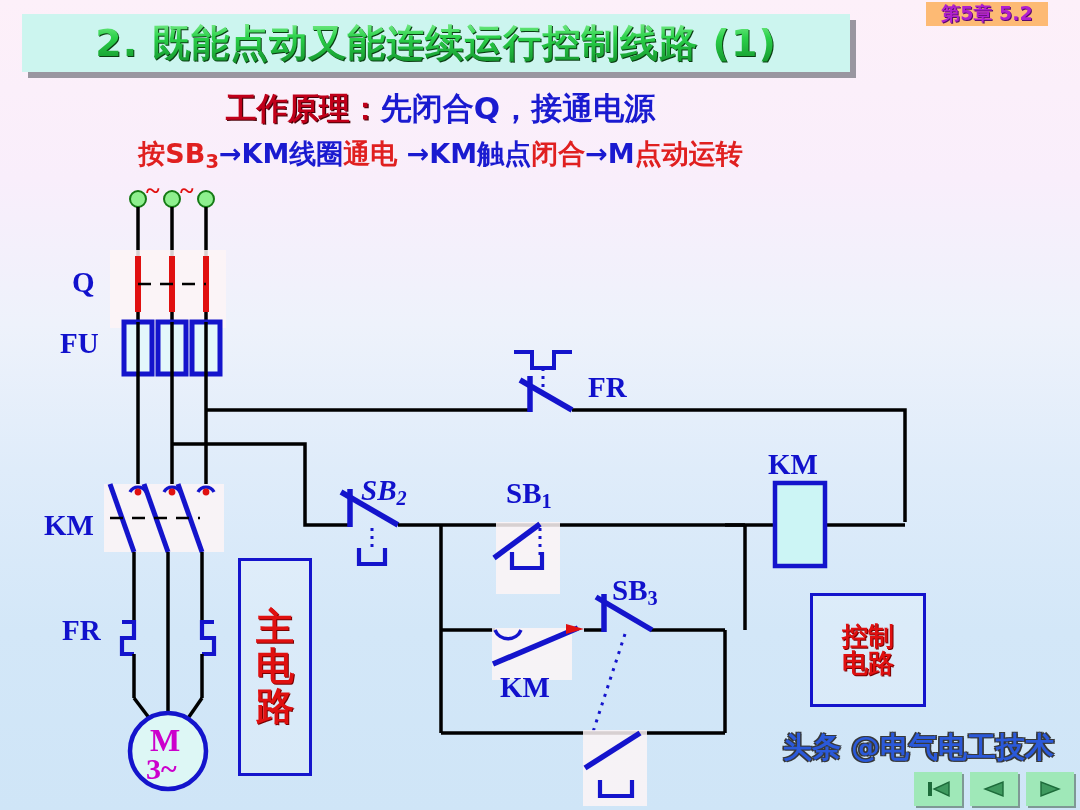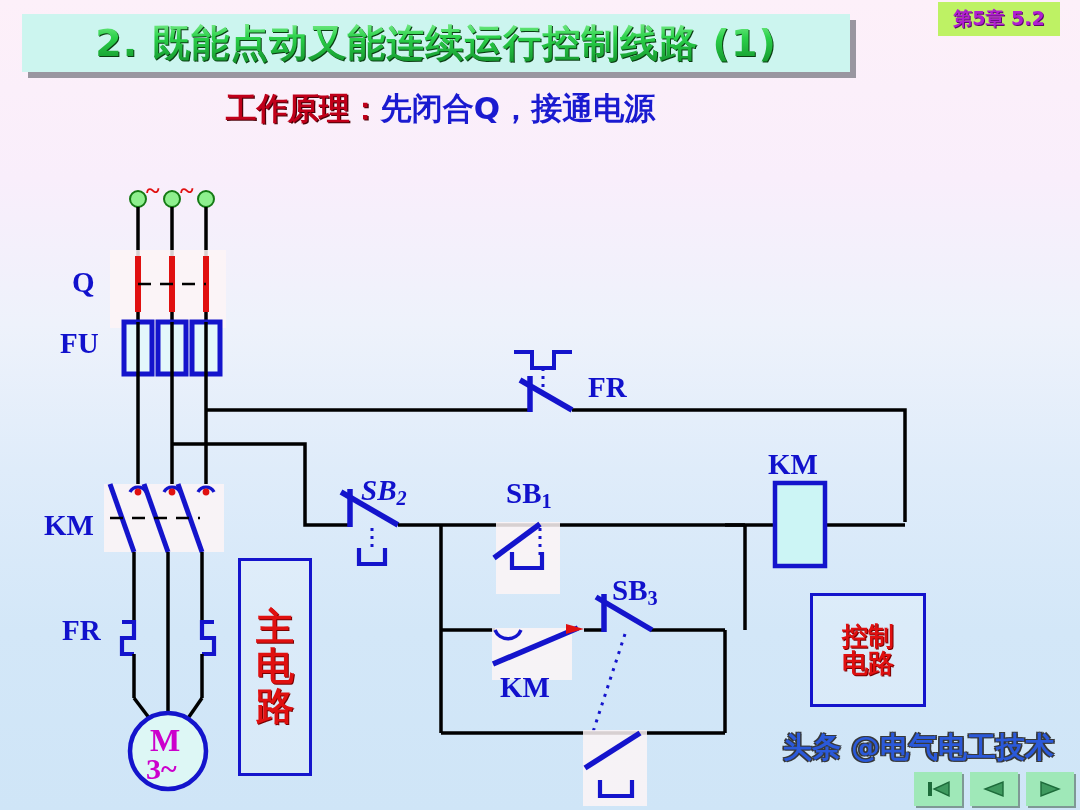--- a/index.html
+++ b/index.html
@@ -23,22 +23,22 @@
     font-weight:bold;font-size:38px;letter-spacing:1px;
     color:#22c63a;
     background:linear-gradient(180deg,#8ef29a 0%, #2bd14a 38%, #0f8a28 100%);
     -webkit-background-clip:text;background-clip:text;
     -webkit-text-fill-color:transparent;
     text-shadow:none;
     filter:drop-shadow(1.5px 1.5px 0 #0a3d12);
     white-space:nowrap;
   }
   #chapter-badge{
-    right:20px;top:2px;width:122px;height:34px;
-    background:#bef264;
+    right:32px;top:2px;width:122px;height:24px;
+    background:#fdba74;
     display:flex;align-items:center;justify-content:center;
   }
   #chapter-badge span{
     font-family:"DejaVu Sans", sans-serif;
     font-weight:bold;font-size:19px;color:#b01fd0;
     text-shadow:1px 1px 0 #5a0a6b;
   }
 
   
   #principle{left:0;top:88px;width:881px;text-align:center;}
@@ -108,20 +108,23 @@
   <span>第5章 5.2</span>
 </div>
 
 <div class="abs" id="principle">
   <div id="principle-head">
     <span class="r">工作原理：</span><span class="b">先闭合Q，接通电源</span>
   </div>
 
 
 
+  <div class="step">
+    <span class="red">按SB</span><span class="red sub">3</span><span class="blu">→</span><span class="blu">KM线圈</span><span class="red">通电</span>&nbsp;<span class="blu">→</span><span class="blu">KM触点</span><span class="red">闭合</span><span class="blu">→</span><span class="blu">M</span><span class="red">点动运转</span>
+  </div>
 
 </div>
 
 <svg class="abs" id="schematic" width="1080" height="810" viewBox="0 0 1080 810">
 
   <g>
     <circle cx="138" cy="199" r="8" fill="#8ef08e" stroke="#147a14" stroke-width="2"></circle>
     <circle cx="172" cy="199" r="8" fill="#8ef08e" stroke="#147a14" stroke-width="2"></circle>
     <circle cx="206" cy="199" r="8" fill="#8ef08e" stroke="#147a14" stroke-width="2"></circle>
   </g>

